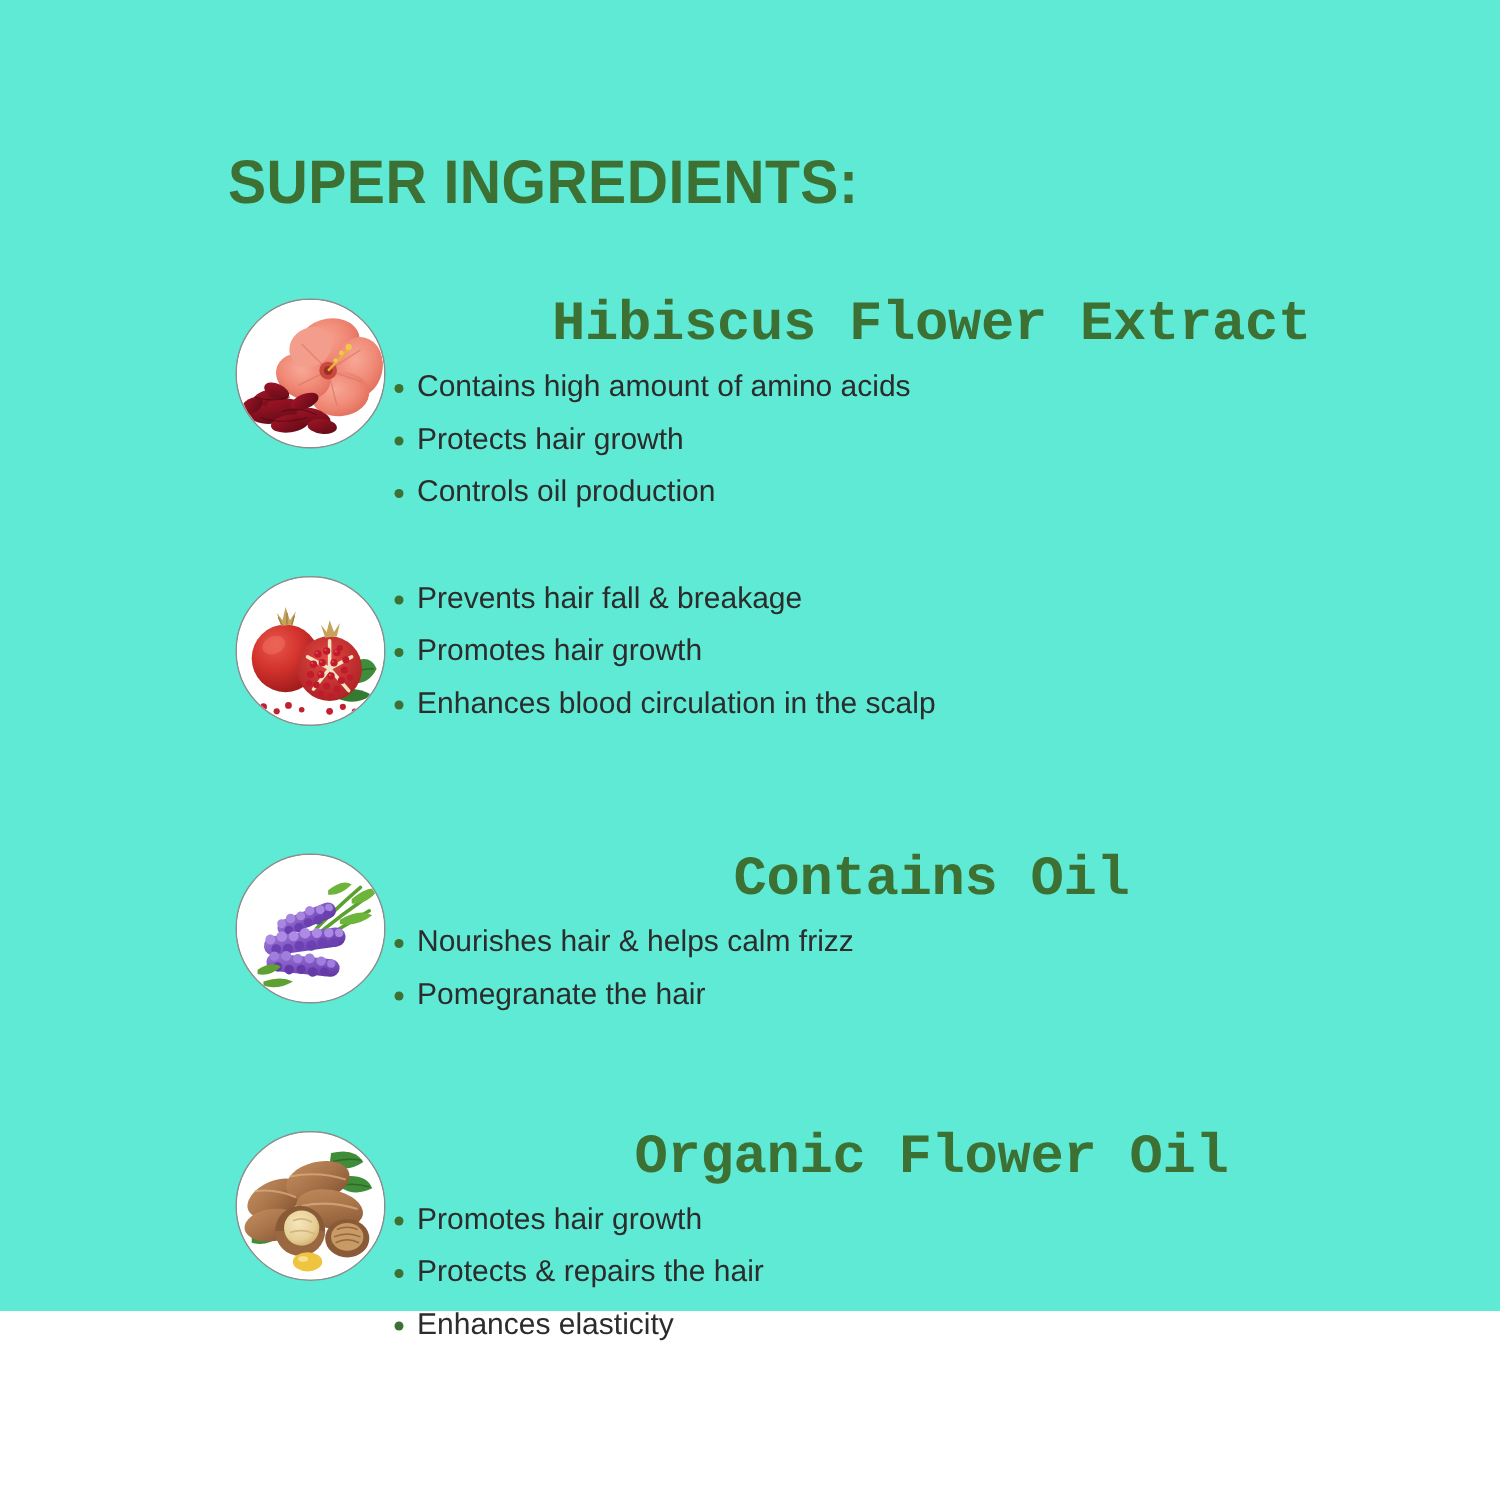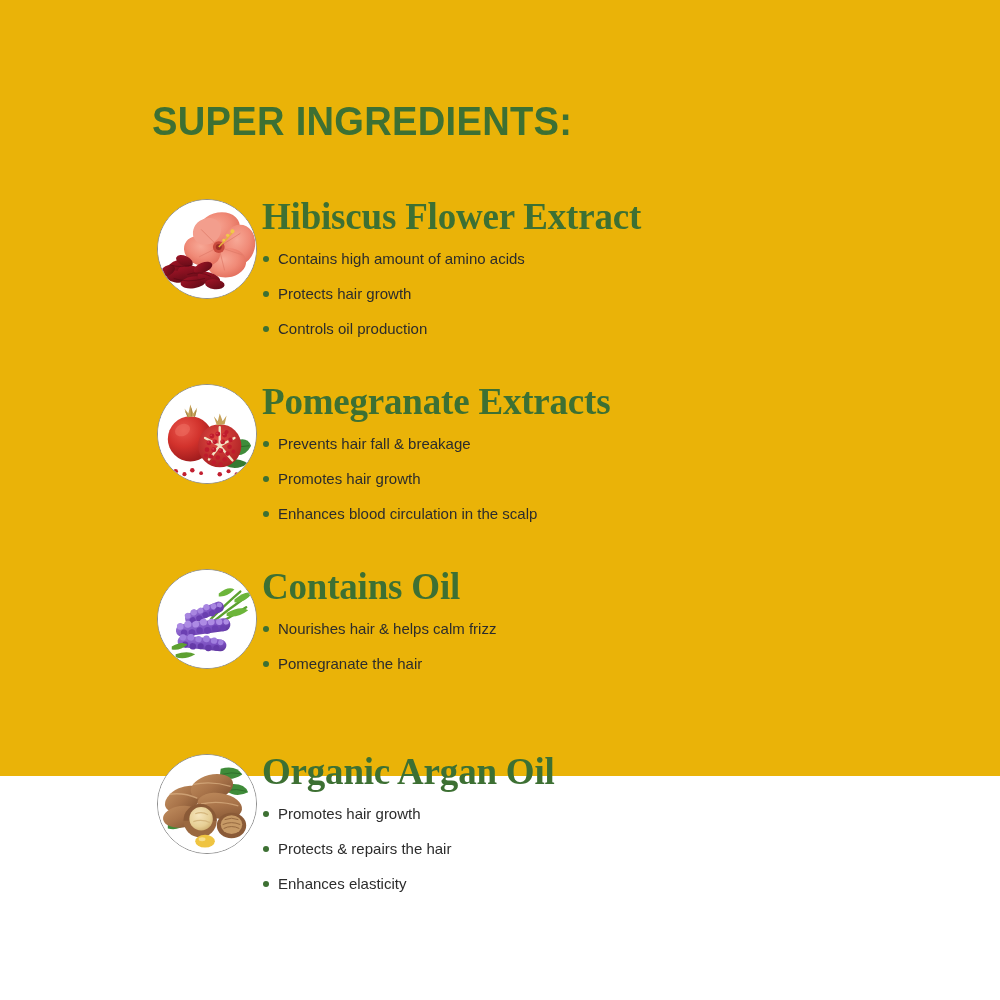--- a/index.html
+++ b/index.html
@@ -11,22 +11,22 @@
     width: 1000px;
     height: 1000px;
     overflow: hidden;
     font-family: "Liberation Sans", sans-serif;
     -webkit-font-smoothing: antialiased;
   }
 
   .page {
     position: relative;
     width: 1000px;
-    height: 776px;
-    background: #eab308;
+    height: 874px;
+    background: #5eead4;
   }
 
   
   .page-title {
     position: absolute;
     left: 152px;
     top: 99px;
     font-family: "Liberation Sans", sans-serif;
     font-weight: 700;
     font-size: 41px;
@@ -69,40 +69,41 @@
   }
 
   .section-body {
     position: absolute;
     left: 262px;
     top: 0;
     right: 20px;
   }
 
   .ing-name {
-    font-family: Liberation Serif, serif;
+    font-family: Liberation Mono, monospace;
     font-weight: 700;
     font-size: 37px;
     line-height: 40px;
     color: #3d7033;
     letter-spacing: -0.2px;
     white-space: nowrap;
     margin: 0 0 4px 0;
+    text-align: center;
   }
 
   .benefits {
     list-style: none;
     margin: 0;
     padding: 0;
   }
   .benefit {
     position: relative;
     padding-left: 16px;
     font-family: "Liberation Sans", sans-serif;
-    font-size: 15px;
+    font-size: 20px;
     line-height: 35px;
     color: #2c2c2c;
     white-space: nowrap;
   }
   .benefit .dot {
     position: absolute;
     left: 1px;
     top: 15px;
     width: 6px;
     height: 6px;
@@ -265,21 +266,20 @@
             <circle cx="27" cy="91" r="2.1"></circle>
             <circle cx="35" cy="87" r="2.3"></circle>
             <circle cx="44" cy="90" r="1.9"></circle>
             <circle cx="63" cy="91" r="2.3"></circle>
             <circle cx="72" cy="88" r="2.1"></circle>
             <circle cx="80" cy="91" r="1.9"></circle>
           </g>
         </svg>
       </div>
       <div class="section-body">
-        <div class="ing-name">Pomegranate Extracts</div>
         <ul class="benefits">
           <li class="benefit">
             <span class="dot"></span>
             <span>Prevents hair fall &amp; breakage</span>
           </li>
           <li class="benefit">
             <span class="dot"></span>
             <span>Promotes hair growth</span>
           </li>
           <li class="benefit">
@@ -450,21 +450,21 @@
               <path d="M67 75 Q75 71 83 75"></path>
               <path d="M68 66 Q75 63 82 66"></path>
             </g>
           </g>
 
           <ellipse cx="48" cy="88" rx="10" ry="6.5" fill="#efc441"></ellipse>
           <ellipse cx="45" cy="86" rx="3.5" ry="2" fill="#f8e49a" opacity="0.85"></ellipse>
         </svg>
       </div>
       <div class="section-body">
-        <div class="ing-name">Organic Argan Oil</div>
+        <div class="ing-name">Organic Flower Oil</div>
         <ul class="benefits">
           <li class="benefit">
             <span class="dot"></span>
             <span>Promotes hair growth</span>
           </li>
           <li class="benefit">
             <span class="dot"></span>
             <span>Protects &amp; repairs the hair</span>
           </li>
           <li class="benefit">

